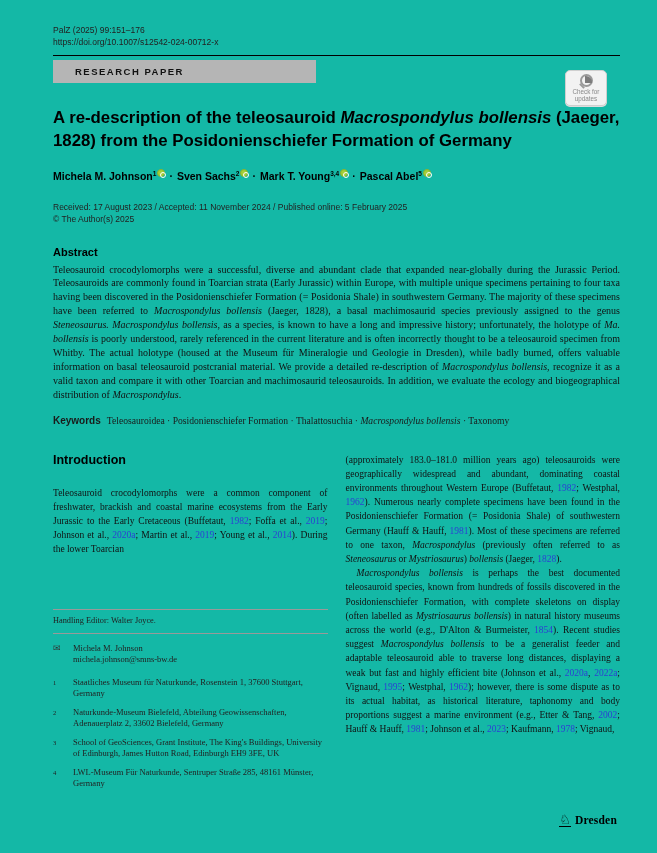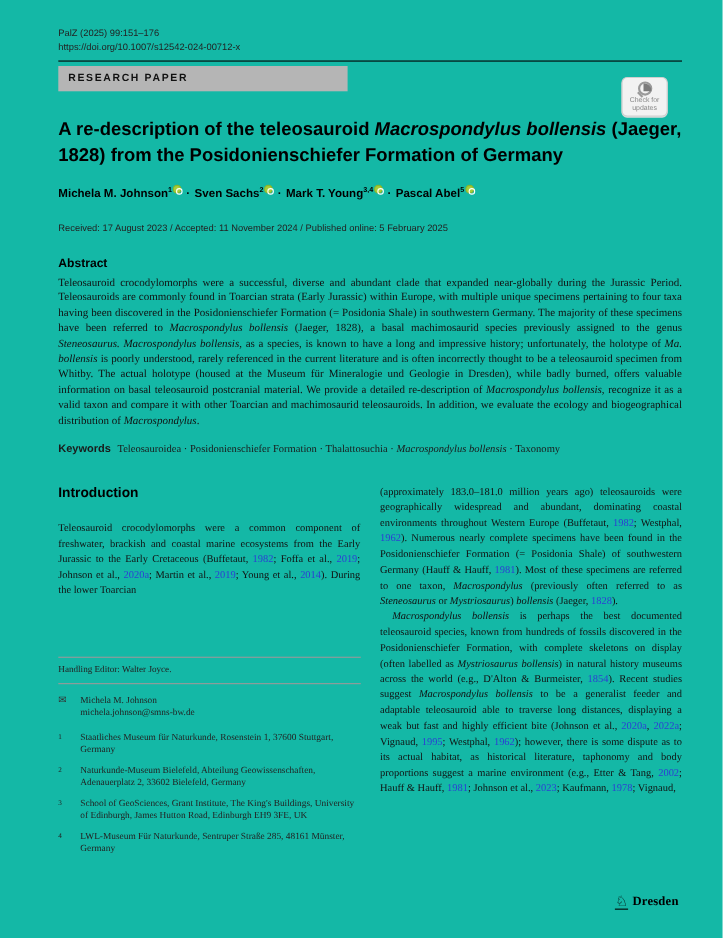--- a/index.html
+++ b/index.html
@@ -22,21 +22,21 @@
   .i{font-style:italic;}
   .l{color:var(--link);}
   
   .jref{font-size:8.5px;line-height:12px;color:#222;}
   .doi{font-size:8.5px;line-height:12px;color:#222;}
   .toprule{border:none;border-top:1.6px solid #000;margin-top:7px;}
   .banner{
     margin-top:4px;width:263px;height:23px;
     background:var(--banner);
     display:flex;align-items:center;
-    padding-left:9px;
+    padding-left:22px;
     font-size:9.5px;font-weight:bold;letter-spacing:1.5px;color:#111;
   }
   
   .badge{
     position:absolute;top:70px;right:50px;
     width:42px;height:36px;
     background:#f2f2f2;border:1px solid #cfcfcf;border-radius:5px;
     box-shadow:0 1px 0 #ddd;
     display:flex;flex-direction:column;align-items:center;justify-content:center;
     cursor:pointer;
@@ -132,20 +132,21 @@
     </span>
   </div>
 
   <h1 class="title sans"><span>A re-description of the teleosauroid </span><span class="i">Macrospondylus bollensis</span><span> (Jaeger, 1828) from the Posidonienschiefer Formation of Germany</span></h1>
 
   <div class="authors sans">
     <span class="author"><span>Michela M. Johnson</span><sup>1</sup><span class="orcid"></span></span><span class="asep">·</span><span class="author"><span>Sven Sachs</span><sup>2</sup><span class="orcid"></span></span><span class="asep">·</span><span class="author"><span>Mark T. Young</span><sup>3,4</sup><span class="orcid"></span></span><span class="asep">·</span><span class="author"><span>Pascal Abel</span><sup>5</sup><span class="orcid"></span></span>
   </div>
 
   <div class="dates sans">Received: 17 August 2023 / Accepted: 11 November 2024 / Published online: 5 February 2025</div>
+  <div class="copyright sans">© The Author(s) 2025</div>
 
   <div class="absheading sans">Abstract</div>
   <p class="abstext"><span>Teleosauroid crocodylomorphs were a successful, diverse and abundant clade that expanded near-globally during the Jurassic Period. Teleosauroids are commonly found in Toarcian strata (Early Jurassic) within Europe, with multiple unique specimens pertaining to four taxa having been discovered in the Posidonienschiefer Formation (= Posidonia Shale) in southwestern Germany. The majority of these specimens have been referred to </span><span class="i">Macrospondylus bollensis</span><span> (Jaeger, 1828), a basal machimosaurid species previously assigned to the genus </span><span class="i">Steneosaurus. Macrospondylus bollensis</span><span>, as a species, is known to have a long and impressive history; unfortunately, the holotype of </span><span class="i">Ma. bollensis</span><span> is poorly understood, rarely referenced in the current literature and is often incorrectly thought to be a teleosauroid specimen from Whitby. The actual holotype (housed at the Museum für Mineralogie und Geologie in Dresden), while badly burned, offers valuable information on basal teleosauroid postcranial material. We provide a detailed re-description of </span><span class="i">Macrospondylus bollensis</span><span>, recognize it as a valid taxon and compare it with other Toarcian and machimosaurid teleosauroids. In addition, we evaluate the ecology and biogeographical distribution of </span><span class="i">Macrospondylus</span><span>.</span></p>
 
   <p class="keywords"><span class="kwlabel sans">Keywords</span><span><span>Teleosauroidea · Posidonienschiefer Formation · Thalattosuchia · </span><span class="i">Macrospondylus bollensis</span><span> · Taxonomy</span></span></p>
 
   <div class="cols">
 
     <div class="col">
       <h2 class="secheading sans">Introduction</h2>

